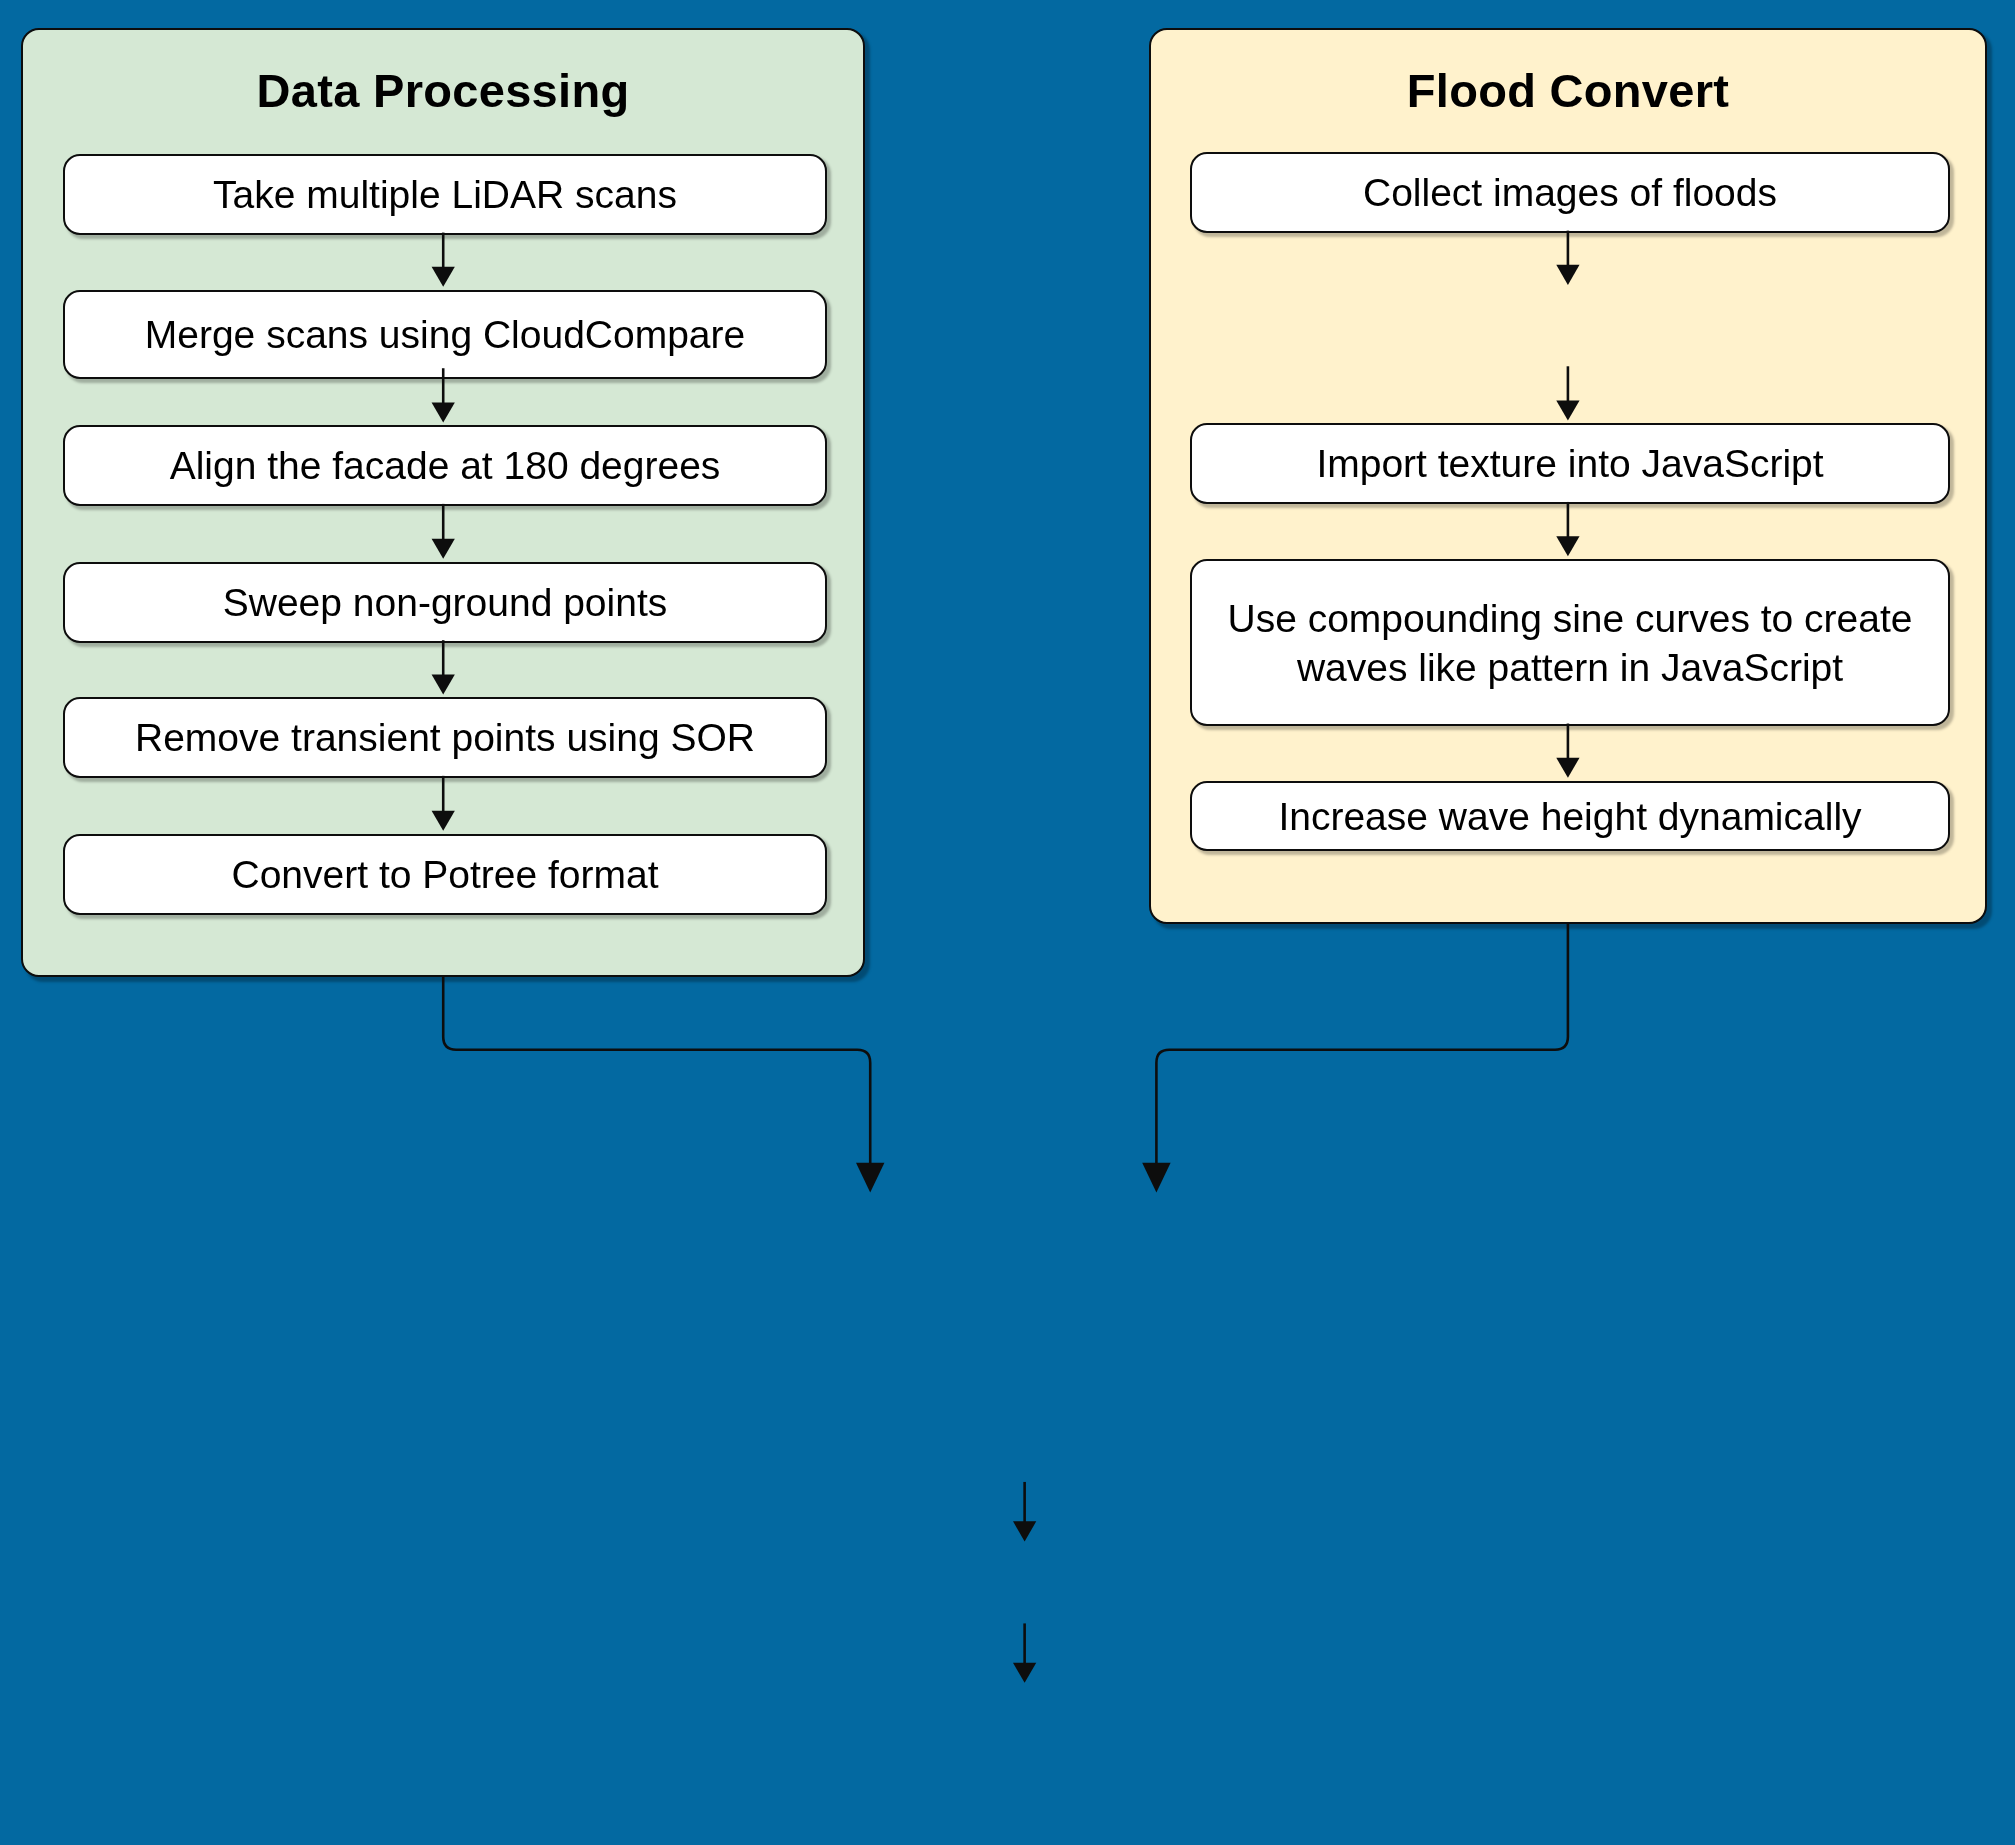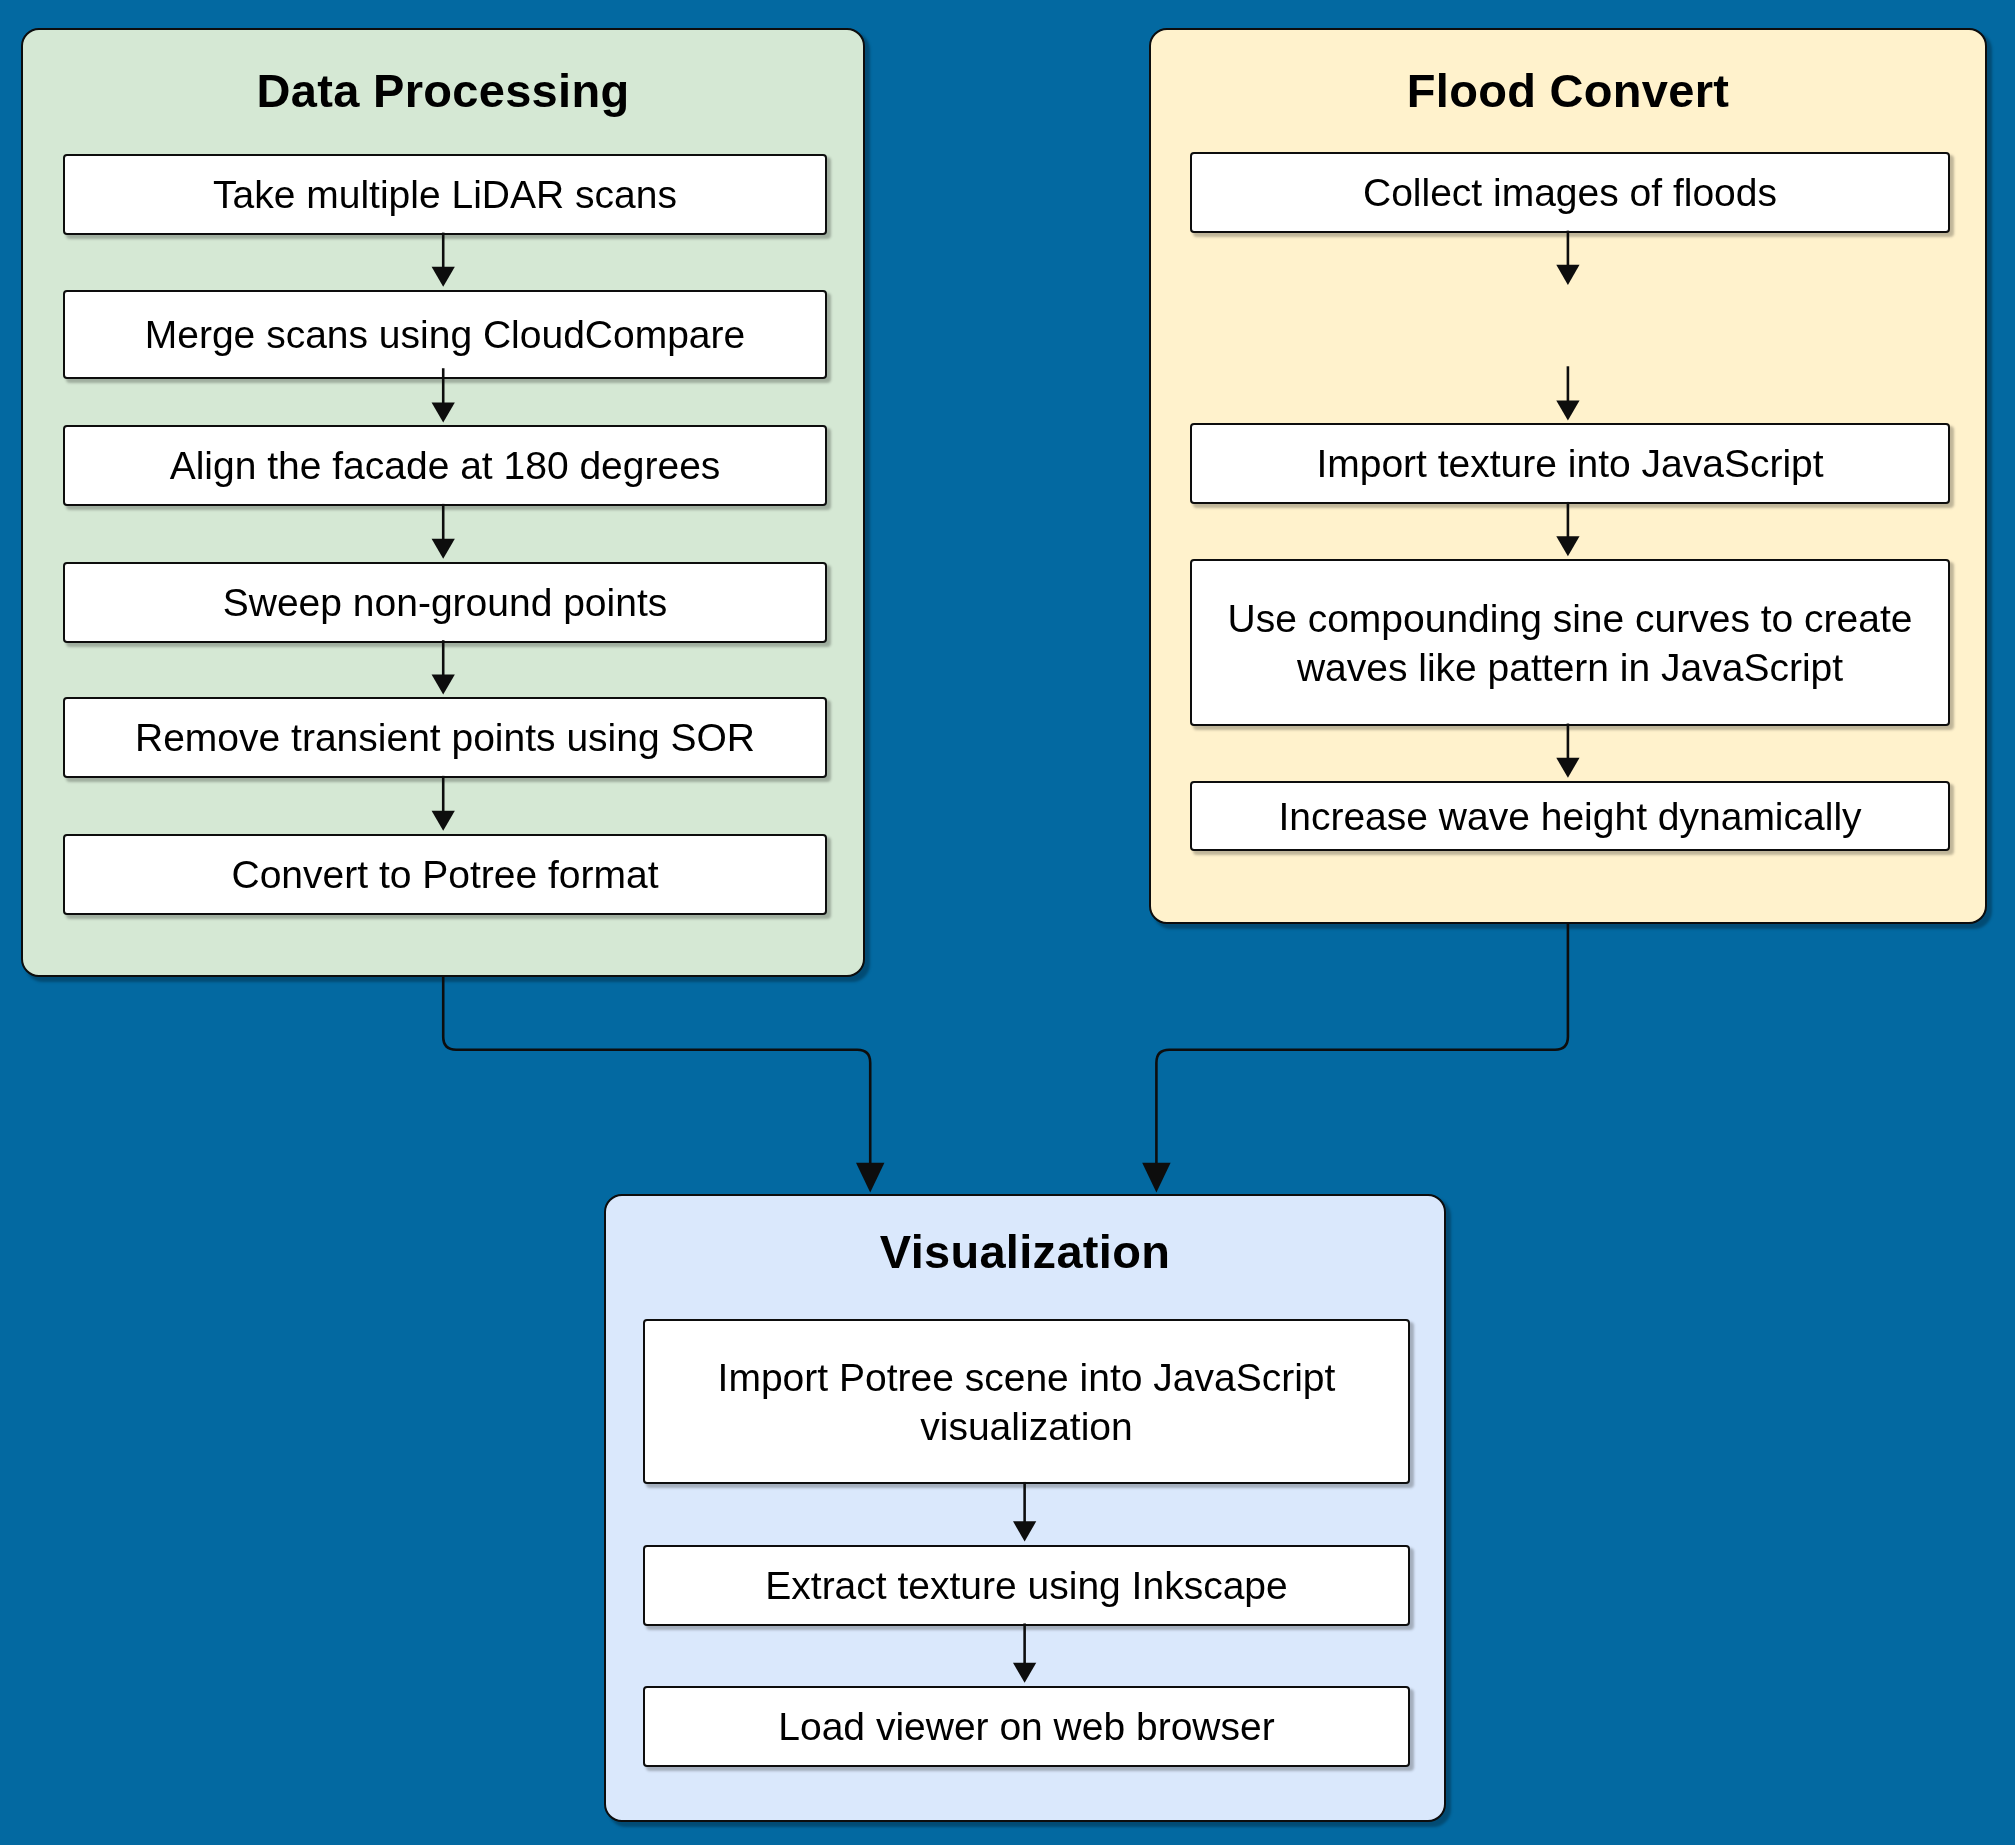--- a/index.html
+++ b/index.html
@@ -37,21 +37,21 @@
     justify-content: center;
     font-size: 47px;
     font-weight: bold;
     letter-spacing: 0.3px;
   }
   .step {
     position: absolute;
     box-sizing: border-box;
     background: #ffffff;
     border: 2.6px solid #0d0d0d;
-    border-radius: 4px;
+    border-radius: 17px;
     box-shadow: 3.9px 3.9px 2.6px rgba(0,0,0,0.25);
     display: flex;
     align-items: center;
     justify-content: center;
     text-align: center;
     font-size: 39px;
     line-height: 49px;
     padding: 0 22px;
   }
   svg.overlay {
@@ -86,26 +86,20 @@
   </div>
 
   <div class="panel panel-yellow">
     <div class="panel-title" style="top:31px;">Flood Convert</div>
     <div class="step" style="left:39px; top:122px;  width:760px; height:81px;">Collect images of floods</div>
     <div class="step" style="left:39px; top:529px;  width:760px; height:167px;">Use compounding sine curves to create waves like pattern in JavaScript</div>
     <div class="step" style="left:39px; top:393px;  width:760px; height:81px;">Import texture into JavaScript</div>
     <div class="step" style="left:39px; top:751px; width:760px; height:70px;">Increase wave height dynamically</div>
   </div>
 
-  <div class="panel panel-blue">
-    <div class="panel-title" style="top:26px;">Visualization</div>
-    <div class="step" style="left:37px; top:123px; width:767px; height:165px;">Import Potree scene into JavaScript visualization</div>
-    <div class="step" style="left:37px; top:349px; width:767px; height:81px;">Extract texture using Inkscape</div>
-    <div class="step" style="left:37px; top:490px; width:767px; height:81px;">Load viewer on web browser</div>
-  </div>
 
   <svg class="overlay" width="2015" height="1845" viewBox="0 0 3119 2856">
 
     <g>
       <line class="stroke-line" x1="686" y1="360" x2="686" y2="415"></line>
         <polygon class="arrow-head" points="668,413 704,413 686,444"></polygon>
       <line class="stroke-line" x1="686" y1="570" x2="686" y2="625"></line>
         <polygon class="arrow-head" points="668,623 704,623 686,654"></polygon>
       <line class="stroke-line" x1="686" y1="780" x2="686" y2="836"></line>
         <polygon class="arrow-head" points="668,834 704,834 686,865"></polygon>

